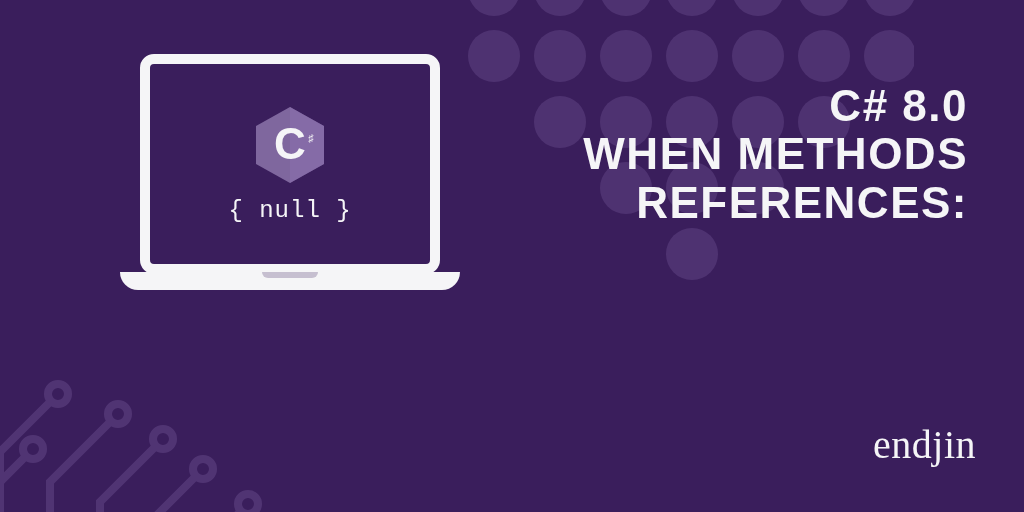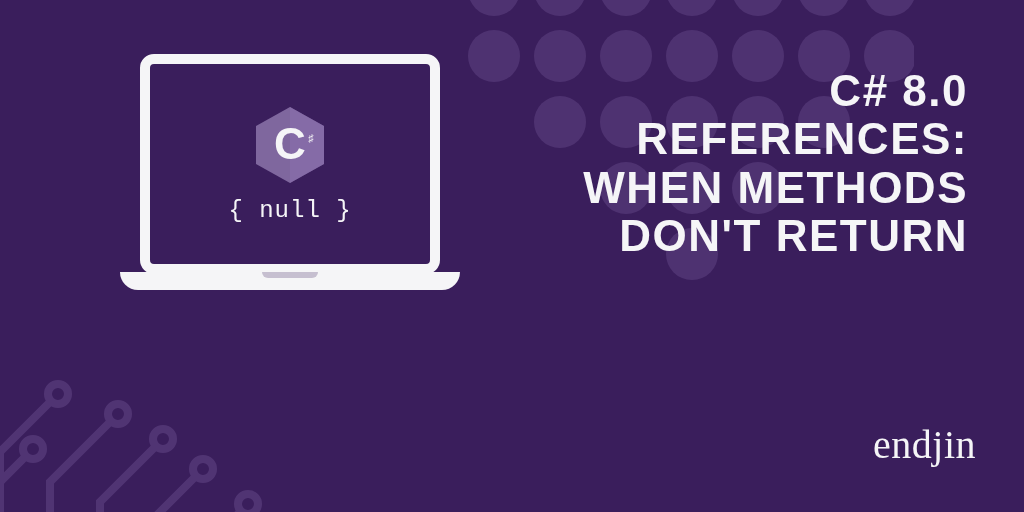--- a/index.html
+++ b/index.html
@@ -73,21 +73,21 @@
     }
     .null-text {
       color: #f5f5f7;
       font-size: 24px;
       font-family: 'Courier New', monospace;
       font-weight: 400;
       letter-spacing: 1px;
     }
     .title-block {
       position: absolute;
-      top: 67px;
+      top: 82px;
       right: 56px;
       width: 460px;
       color: #f5f5f7;
       text-align: right;
       font-family: 'Arial Narrow', Arial, sans-serif;
       font-weight: bold;
       font-size: 44px;
       line-height: 1.1;
       letter-spacing: 1.5px;
       text-transform: uppercase;
@@ -164,18 +164,17 @@
         <text x="57" y="37" font-size="11" fill="#f5f5f7" text-anchor="middle" font-family="Arial">♯</text>
       </svg>
     </div>
     <div class="null-text">{ null }</div>
   </div>
   <div class="laptop-base"></div>
 </div>
 
 <div class="title-block">
   <span class="title-line">C# 8.0</span>
+  <span class="title-line">WHEN METHODS</span>
   <span class="title-line">REFERENCES:</span>
-  <span class="title-line">WHEN METHODS</span>
-  <span class="title-line">DON'T RETURN</span>
 </div>
 
 <div class="brand">endjin</div>
 
 </body></html>

